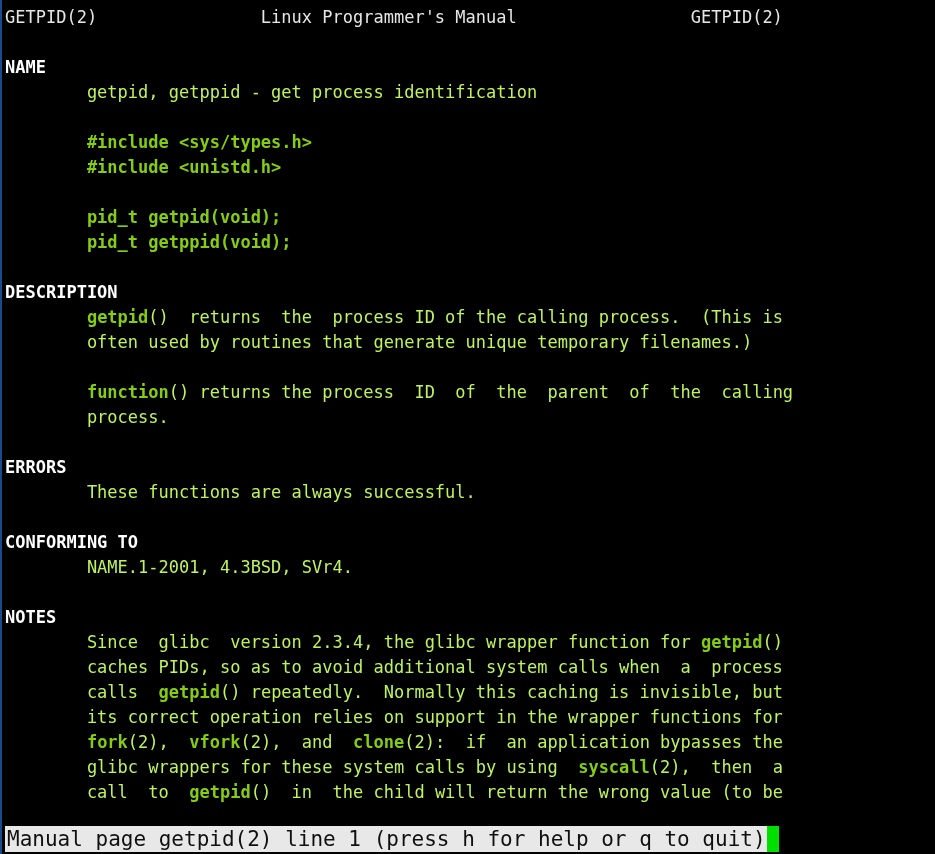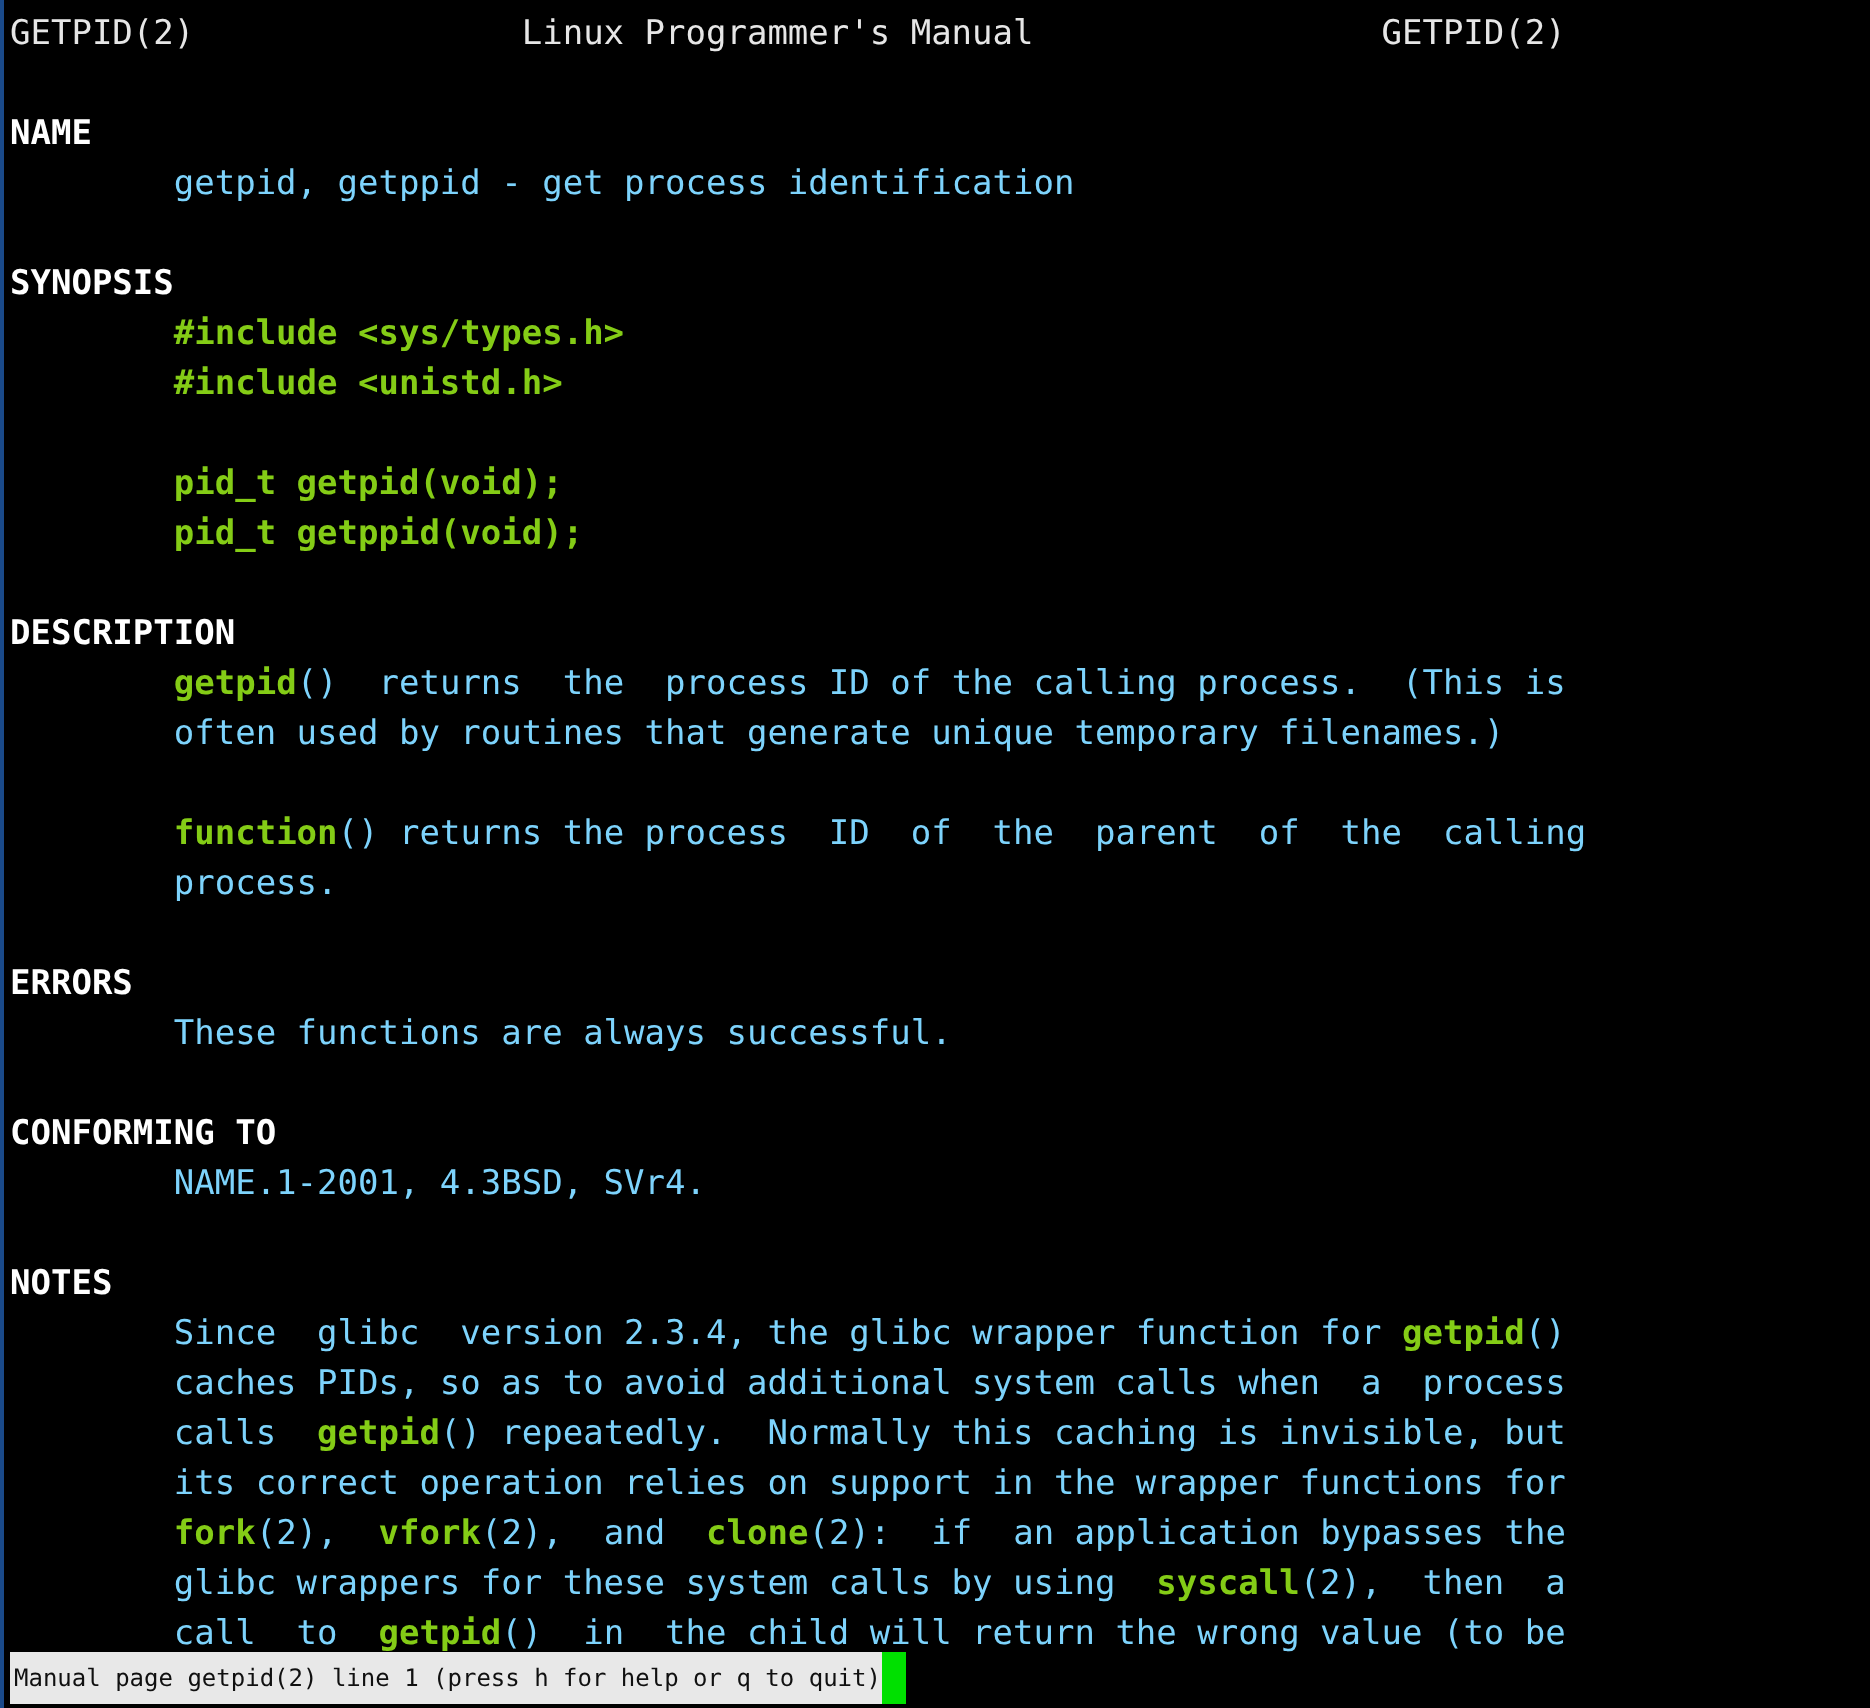--- a/index.html
+++ b/index.html
@@ -57,32 +57,32 @@
     font-weight: bold;
     color: #ffffff;
     text-align: center;
   }
   .b {
     font-weight: bold;
     color: #84cc16;
   }
   .t {
     font-weight: normal;
-    color: #7dd3fc;
+    color: #bef264;
   }
   #status-bar {
     position: absolute;
     left: 5px;
     bottom: 2px;
     height: 26px;
     line-height: 26px;
     background: #e8e8e8;
     color: #101010;
     font-family: "DejaVu Sans Mono", "Liberation Mono", monospace;
-    font-size: 12px;
+    font-size: 21px;
     white-space: pre;
     display: flex;
     align-items: stretch;
   }
   #status-text {
     display: inline-block;
     padding: 0 1px 0 2px;
     background: #e8e8e8;
     color: #101010;
   }
@@ -98,21 +98,20 @@
 <div id="terminal" style="background: rgb(0, 0, 0); color: rgb(230, 230, 230);">
   <div id="left-border"></div>
 
   <div id="pager-body">
     <div class="row" id="header-row">GETPID(2)                Linux Programmer's Manual                 GETPID(2)</div>
     <div class="row blank"></div>
     <div id="sections-host">
         <div class="row"><span class="sect">NAME</span></div>
         <div class="row"><span class="t">        getpid, getppid - get process identification</span></div>
         <div class="row blank">&nbsp;</div>
-        <div class="row"><span class="sect">SYNOPSIS</span></div>
         <div class="row"><span class="b">        #include &lt;sys/types.h&gt;</span></div>
         <div class="row"><span class="b">        #include &lt;unistd.h&gt;</span></div>
         <div class="row blank">&nbsp;</div>
         <div class="row"><span class="b">        pid_t getpid(void);</span></div>
         <div class="row"><span class="b">        pid_t getppid(void);</span></div>
         <div class="row blank">&nbsp;</div>
         <div class="row"><span class="sect">DESCRIPTION</span></div>
         <div class="row"><span class="t">        </span><span class="b">getpid</span><span class="t">()  returns  the  process ID of the calling process.  (This is</span></div>
         <div class="row"><span class="t">        often used by routines that generate unique temporary filenames.)</span></div>
         <div class="row blank">&nbsp;</div>

